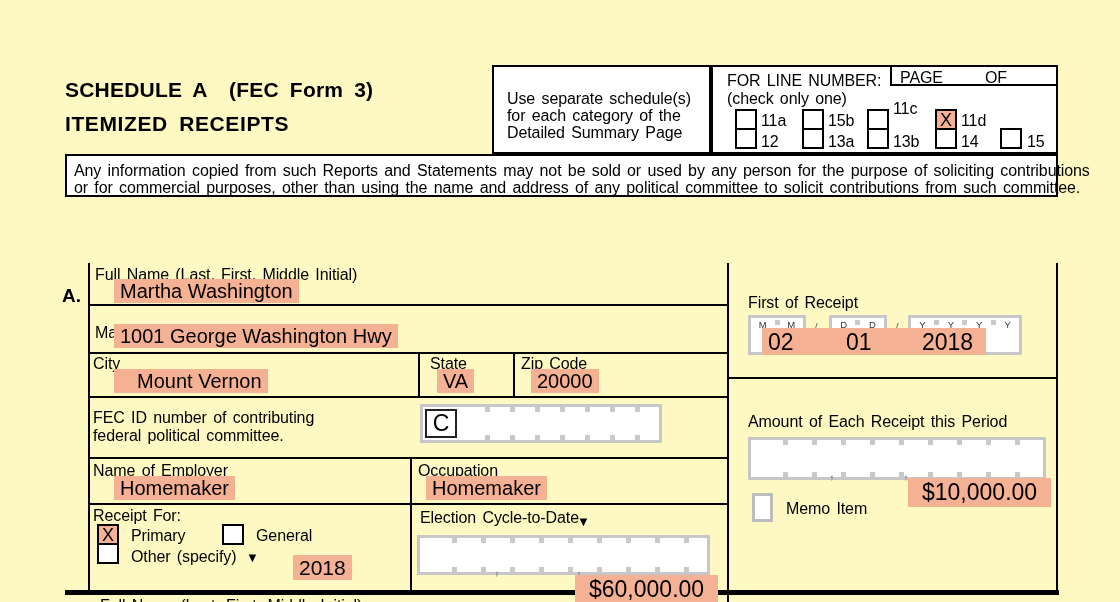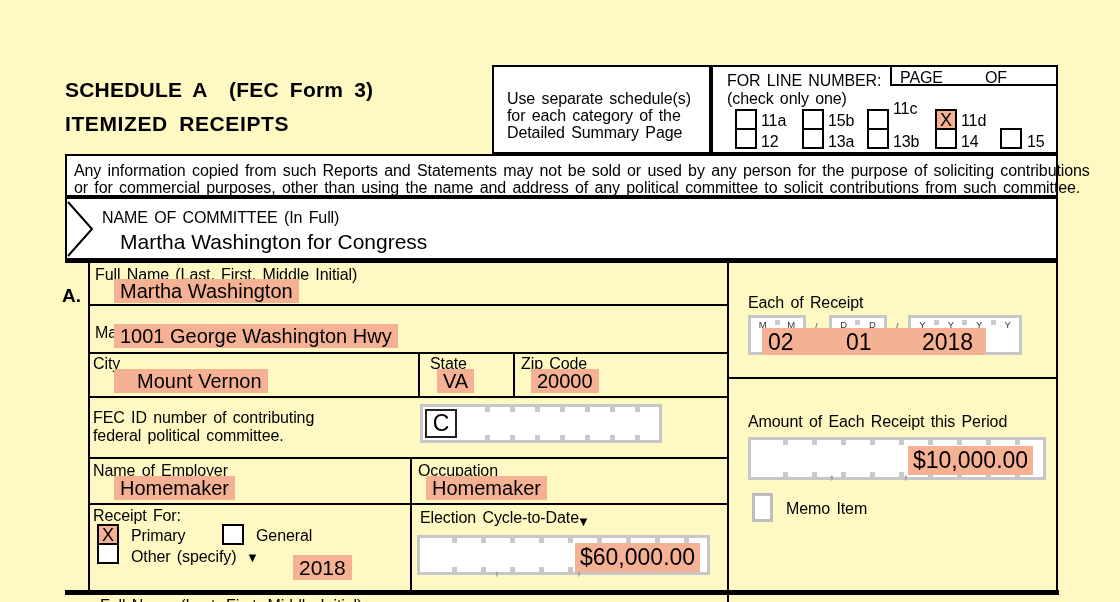--- a/index.html
+++ b/index.html
@@ -5,21 +5,21 @@
   * { margin:0; padding:0; box-sizing:border-box; }
   html,body { background:#fff; }
   #page {
     position:relative; width:1120px; height:602px; overflow:hidden;
     background:#fef9c3; font-family:"Liberation Sans", sans-serif; color:#000;
   }
   .abs { position:absolute; }
   .lbl { font-size:16px; word-spacing:2px; letter-spacing:-0.1px; white-space:nowrap; }
   .title { font-size:21px; font-weight:700; word-spacing:5px; letter-spacing:.2px; white-space:pre; }
   .val { font-size:20px; background:var(--hl); padding:1px 6px; white-space:nowrap; line-height:1.1; }
-  .bigval { font-size:23px; background:var(--hl); padding:1px 5px; white-space:nowrap; z-index:3; }
+  .bigval { font-size:23px; background:var(--hl); padding:1px 14px; white-space:nowrap; z-index:3;margin-top:32px; }
   .hline { background:#000; height:2px; }
   .vline { background:#000; width:2px; }
   .box2 { border:2px solid #000; background:#fff; }
   .comb { border:3px solid var(--comb); background:#fff; }
   .comb::before, .comb::after {
     content:""; position:absolute; left:8px; right:8px; height:5px;
     background:repeating-linear-gradient(90deg, transparent 0 24px, #c9c9c9 24px 29px);
   }
   .comb::before { top:0; }
   .comb::after { bottom:0; }
@@ -76,27 +76,20 @@
   <div class="abs cb" style="left:935px; top:128px;"></div>
   <div class="abs lbl" style="left:961px; top:133px;">14</div>
   <div class="abs cb" style="left:1000px; top:128px;"></div>
   <div class="abs lbl" style="left:1027px; top:133px;">15</div>
 
   <div class="abs box2" style="left:65px; top:154px; width:993px; height:43px;">
     <div class="lbl" style="position:absolute; left:7px; top:23px;">or for commercial purposes, other than using the name and address of any political committee to solicit contributions from such committee.</div>
     <div class="lbl" style="position:absolute; left:7px; top:6px;">Any information copied from such Reports and Statements may not be sold or used by any person for the purpose of soliciting contributions</div>
   </div>
 
-  <div class="abs box2" style="left:65px; top:197px; width:993px; height:66px; border-bottom:5px solid #000;">
-    <svg width="30" height="60" style="position:absolute; left:0; top:1px;">
-      <polyline points="1,2 25,29 1,56" fill="#ffffff" stroke="#000" stroke-width="2"></polyline>
-    </svg>
-    <div class="lbl" style="position:absolute; left:35px; top:10px;">NAME OF COMMITTEE (In Full)</div>
-    <div style="position:absolute; left:53px; top:31px; font-size:21px; white-space:nowrap;">Martha Washington for Congress</div>
-  </div>
 
   <div class="abs vline" style="left:88px; top:263px; height:327px;"></div>
   <div class="abs vline" style="left:727px; top:263px; height:327px;"></div>
   <div class="abs vline" style="left:1056px; top:263px; height:327px;"></div>
   <div class="abs hline" style="left:88px; top:304px; width:639px;"></div>
   <div class="abs hline" style="left:88px; top:352px; width:639px;"></div>
   <div class="abs hline" style="left:88px; top:396px; width:639px;"></div>
   <div class="abs hline" style="left:88px; top:457px; width:639px;"></div>
   <div class="abs hline" style="left:88px; top:503px; width:639px;"></div>
   <div class="abs vline" style="left:418px; top:352px; height:44px;"></div>
@@ -145,21 +138,21 @@
   <div class="abs val" style="left:293px; top:555px; font-size:21px;">2018</div>
 
   <div class="abs lbl" style="left:420px; top:509px;">Election Cycle-to-Date</div>
   <div class="abs arrow" style="left:577px; top:514px;">▼</div>
   <div class="abs comb" style="left:417px; top:535px; width:293px; height:40px;">
     <span class="comma" style="position:absolute; left:74px; top:18px;">,</span>
     <span class="comma" style="position:absolute; left:156px; top:18px;">,</span>
     <span class="bigval" style="position:absolute; left:155px; top:5px;">$60,000.00</span>
   </div>
 
-  <div class="abs lbl" style="left:748px; top:294px;">Each of Receipt</div>
+  <div class="abs lbl" style="left:748px; top:294px;">First of Receipt</div>
   <div class="abs band" style="left:762px; top:328px; width:224px; height:27px;"></div>
   <div class="abs datebox" style="left:748px; top:315px; width:58px; height:40px;">
     <div class="dl">
       <span>M</span>
         <i></i>
         <span>M</span>
     </div>
   </div>
   <div class="abs slash" style="left:814px; top:320px;">/</div>
   <div class="abs datebox" style="left:829px; top:315px; width:58px; height:40px;">

